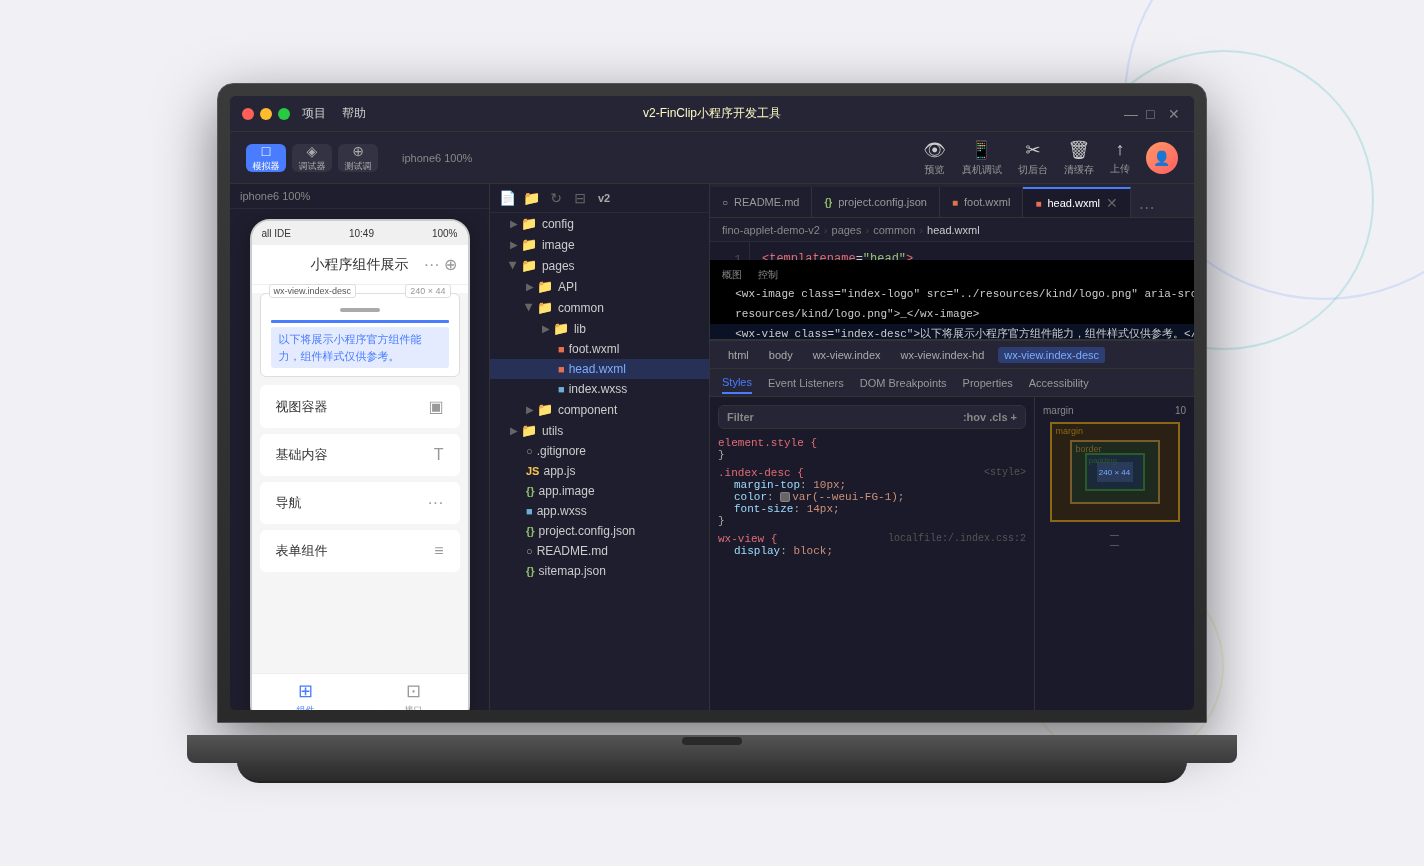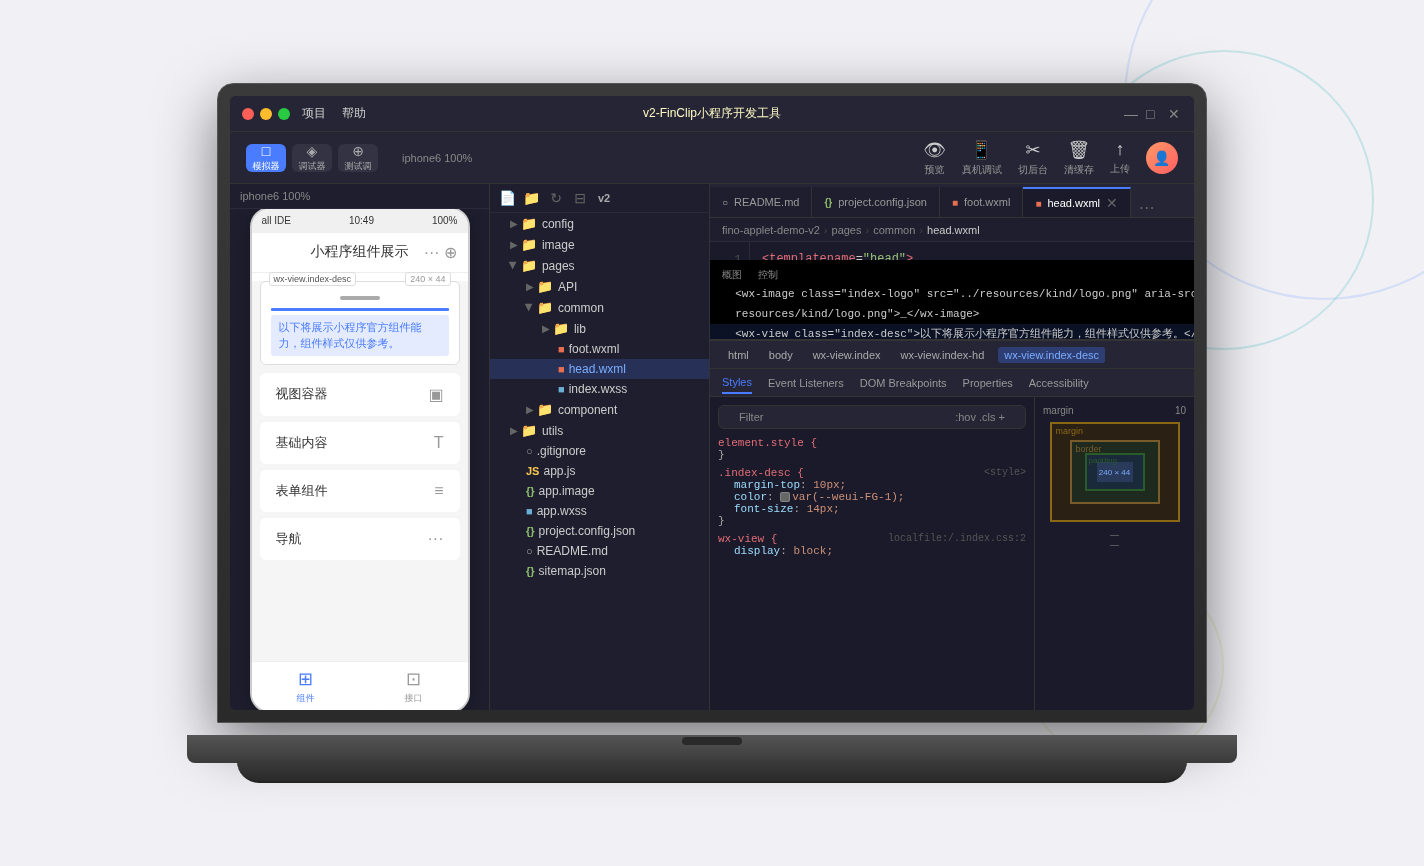--- a/index.html
+++ b/index.html
@@ -209,21 +209,21 @@
       border-bottom: 1px solid #2a2a3a;
       display: flex;
       align-items: center;
       gap: 4px;
     }
 
     
     .phone-container {
       flex: 1;
       display: flex;
-      align-items: center;
+      align-items: flex-start;
       justify-content: center;
       padding: 10px;
       overflow: hidden;
     }
     .phone-frame {
       width: 220px;
       background: white;
       border-radius: 20px;
       border: 2px solid #ccc;
       box-shadow: 0 4px 20px rgba(0,0,0,0.3);
@@ -535,23 +535,24 @@
       padding: 8px;
       overflow-y: auto;
     }
     .filter-bar {
       height: 24px;
       background: #252535;
       border: 1px solid #333;
       border-radius: 6px;
       display: flex;
       align-items: center;
-      padding: 0 20px;
+      padding: 0 8px;
       gap: 8px;
       margin-bottom: 8px;
+      font-weight: bold;
     }
     .filter-input { font-size: 11px; color: #888; }
     .filter-pseudo { font-size: 11px; color: #888; }
     .css-rule {
       margin-bottom: 6px;
       font-family: 'Courier New', monospace;
       font-size: 11px;
     }
     .css-selector { color: #e06c75; }
     .css-brace { color: #aaa; }
@@ -774,26 +775,26 @@
 
                   <div class="phone-nav-item">
                     <span class="phone-nav-label">视图容器</span>
                     <span class="phone-nav-icon">▣</span>
                   </div>
                   <div class="phone-nav-item">
                     <span class="phone-nav-label">基础内容</span>
                     <span class="phone-nav-icon">T</span>
                   </div>
                   <div class="phone-nav-item">
+                    <span class="phone-nav-label">导航</span>
+                    <span class="phone-nav-icon">···</span>
+                  </div>
+                  <div class="phone-nav-item">
                     <span class="phone-nav-label">表单组件</span>
                     <span class="phone-nav-icon">≡</span>
-                  </div>
-                  <div class="phone-nav-item">
-                    <span class="phone-nav-label">导航</span>
-                    <span class="phone-nav-icon">···</span>
                   </div>
                 </div>
 
                 <div class="phone-bottom-bar">
                   <div class="phone-bottom-item active">
                     <span class="phone-bottom-icon">⊞</span>
                     <span>组件</span>
                   </div>
                   <div class="phone-bottom-item inactive">
                     <span class="phone-bottom-icon">⊡</span>

